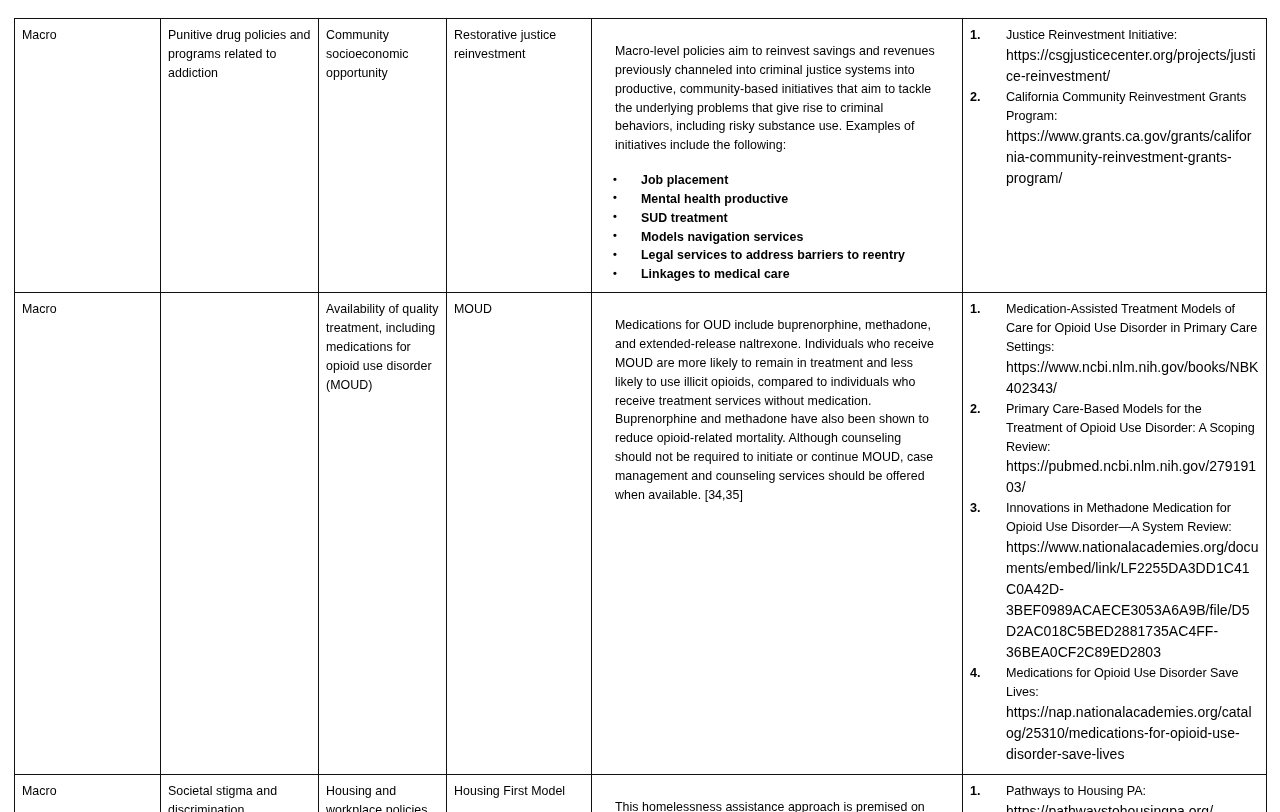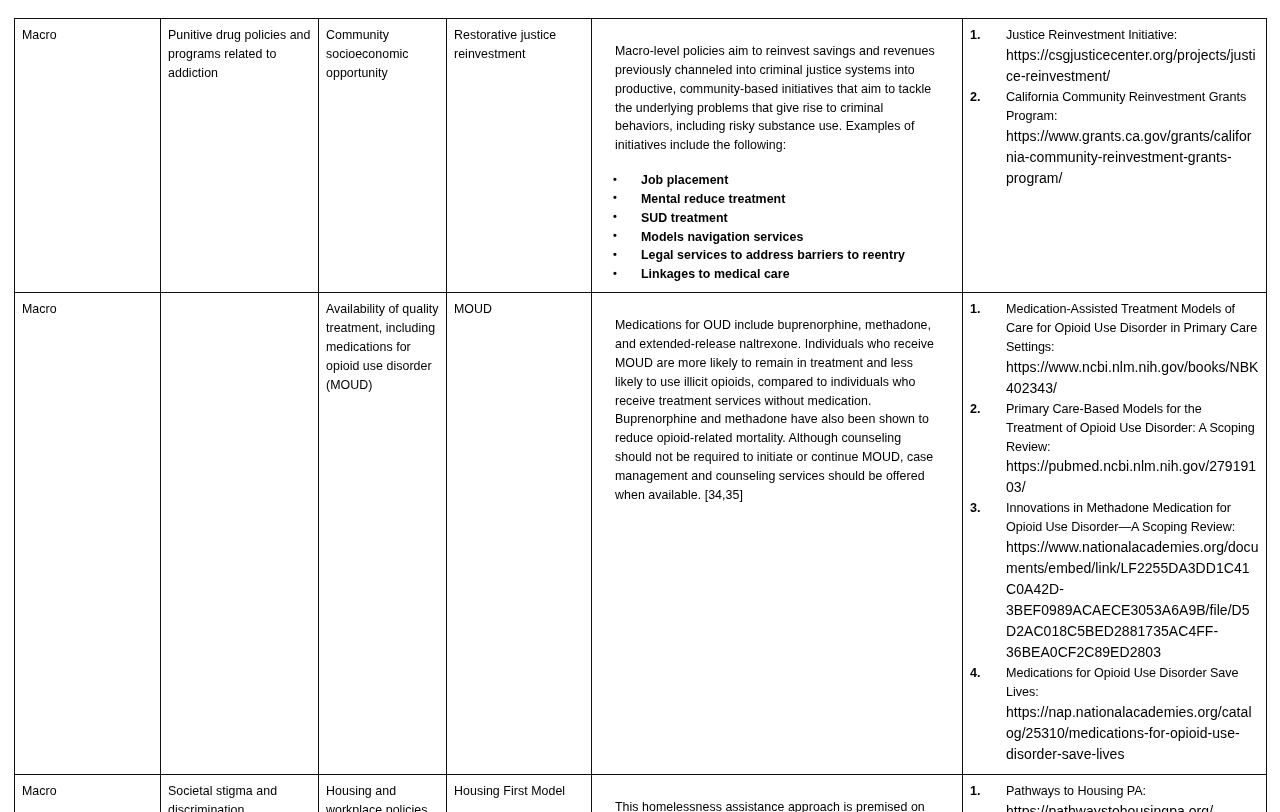--- a/index.html
+++ b/index.html
@@ -123,21 +123,21 @@
         <td>
           <span class="cell-text">Community socioeconomic opportunity</span>
         </td>
         <td>
           <span class="cell-text">Restorative justice reinvestment</span>
         </td>
         <td>
           <span class="intro-text">Macro-level policies aim to reinvest savings and revenues previously channeled into criminal justice systems into productive, community-based initiatives that aim to tackle the underlying problems that give rise to criminal behaviors, including risky substance use. Examples of initiatives include the following:</span>
           <ul class="bullets">
             <li>Job placement</li>
-            <li>Mental reduce treatment</li>
+            <li>Mental health productive</li>
             <li>SUD treatment</li>
             <li>Models navigation services</li>
             <li>Legal services to address barriers to reentry</li>
             <li>Linkages to medical care</li>
           </ul>
         </td>
         <td>
           <ol class="resources">
             <li><span class="res-num">1.</span><span class="res-title">Justice Reinvestment Initiative:</span> <span class="res-url">https://csgjusticecenter.org/projects/justice-reinvestment/</span></li>
             <li><span class="res-num">2.</span><span class="res-title">California Community Reinvestment Grants Program:</span> <span class="res-url">https://www.grants.ca.gov/grants/california-community-reinvestment-grants-program/</span></li>
@@ -157,21 +157,21 @@
         <td>
           <span class="cell-text">MOUD</span>
         </td>
         <td>
           <span class="intro-text">Medications for OUD include buprenorphine, methadone, and extended-release naltrexone. Individuals who receive MOUD are more likely to remain in treatment and less likely to use illicit opioids, compared to individuals who receive treatment services without medication. Buprenorphine and methadone have also been shown to reduce opioid-related mortality. Although counseling should not be required to initiate or continue MOUD, case management and counseling services should be offered when available. [34,35]</span>
         </td>
         <td>
           <ol class="resources">
             <li><span class="res-num">1.</span><span class="res-title">Medication-Assisted Treatment Models of Care for Opioid Use Disorder in Primary Care Settings:</span> <span class="res-url">https://www.ncbi.nlm.nih.gov/books/NBK402343/</span></li>
             <li><span class="res-num">2.</span><span class="res-title">Primary Care-Based Models for the Treatment of Opioid Use Disorder: A Scoping Review:</span> <span class="res-url">https://pubmed.ncbi.nlm.nih.gov/27919103/</span></li>
-            <li><span class="res-num">3.</span><span class="res-title">Innovations in Methadone Medication for Opioid Use Disorder—A Scoping Review:</span> <span class="res-url">https://www.nationalacademies.org/documents/embed/link/LF2255DA3DD1C41C0A42D-3BEF0989ACAECE3053A6A9B/file/D5D2AC018C5BED2881735AC4FF-36BEA0CF2C89ED2803</span></li>
+            <li><span class="res-num">3.</span><span class="res-title">Innovations in Methadone Medication for Opioid Use Disorder—A System Review:</span> <span class="res-url">https://www.nationalacademies.org/documents/embed/link/LF2255DA3DD1C41C0A42D-3BEF0989ACAECE3053A6A9B/file/D5D2AC018C5BED2881735AC4FF-36BEA0CF2C89ED2803</span></li>
             <li><span class="res-num">4.</span><span class="res-title">Medications for Opioid Use Disorder Save Lives:</span> <span class="res-url">https://nap.nationalacademies.org/catalog/25310/medications-for-opioid-use-disorder-save-lives</span></li>
           </ol>
         </td>
       </tr>
       <tr>
         <td>
           <span class="cell-text">Macro</span>
         </td>
         <td>
           <span class="cell-text">Societal stigma and discrimination</span>

